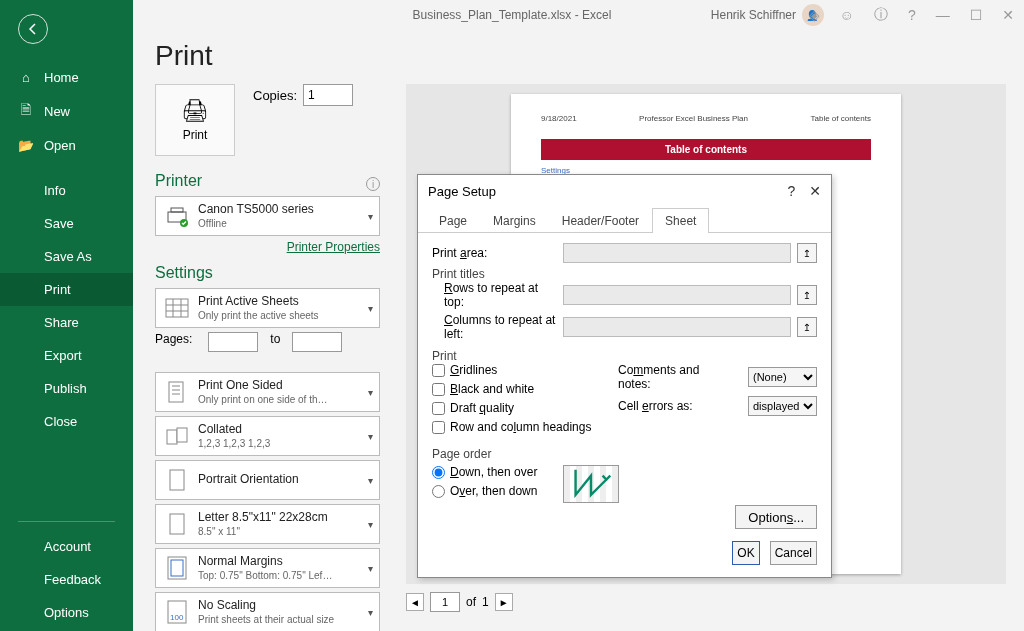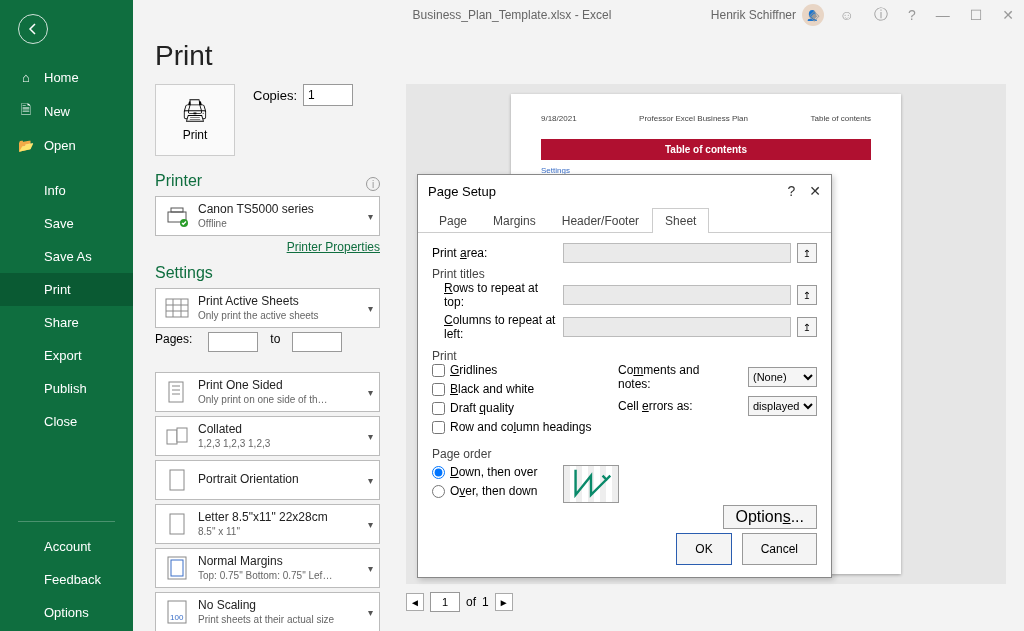--- a/index.html
+++ b/index.html
@@ -94,23 +94,23 @@
 .sel-row .sl { width: 110px; }
 .sel-row select { flex: 1; height: 20px; border: 1px solid #999; background: #f5f5f5; font-size: 11px; }
 
 .order { display: flex; align-items: flex-start; gap: 26px; margin-top: 4px; }
 .radios .rad { display: flex; align-items: center; gap: 5px; margin-bottom: 5px; cursor: pointer; }
 .radios input { width: 13px; height: 13px; }
 .order-img { width: 56px; height: 38px; border: 1px solid #999; background: repeating-linear-gradient(90deg,#eee,#eee 6px,#fff 6px,#fff 12px), repeating-linear-gradient(0deg,#eee,#eee 5px,#fff 5px,#fff 10px); position: relative; }
 .order-img svg { position: absolute; inset: 0; }
 
 .dialog .dfooter { position: absolute; bottom: 12px; right: 14px; display: flex; gap: 10px; }
-.dialog .dfooter button { height: 32px; padding: 0 18px; font-size: 12px; border: 1px solid #999; background: #f4f4f4; cursor: pointer; }
+.dialog .dfooter button { height: 24px; padding: 0 4px; font-size: 12px; border: 1px solid #999; background: #f4f4f4; cursor: pointer; }
 .dialog .dfooter button.primary { border: 1.5px solid #2a5db0; }
-.opts-btn { position: absolute; bottom: 48px; right: 14px; height: 24px; padding: 0 12px; font-size: 16px; border: 1px solid #999; background: #f4f4f4; cursor: pointer; margin-left: 29px; }
+.opts-btn { position: absolute; bottom: 48px; right: 14px; height: 24px; padding: 0 12px; font-size: 13px; border: 1px solid #999; background: #f4f4f4; cursor: pointer; margin-left: 29px; }
 </style>
 </head>
 <body>
 
 <div class="titlebar">
   <div class="filename">Business_Plan_Template.xlsx  -  Excel</div>
   <div class="user">
     <span>Henrik Schiffner</span>
     <span class="avatar">👤</span>
   </div>

